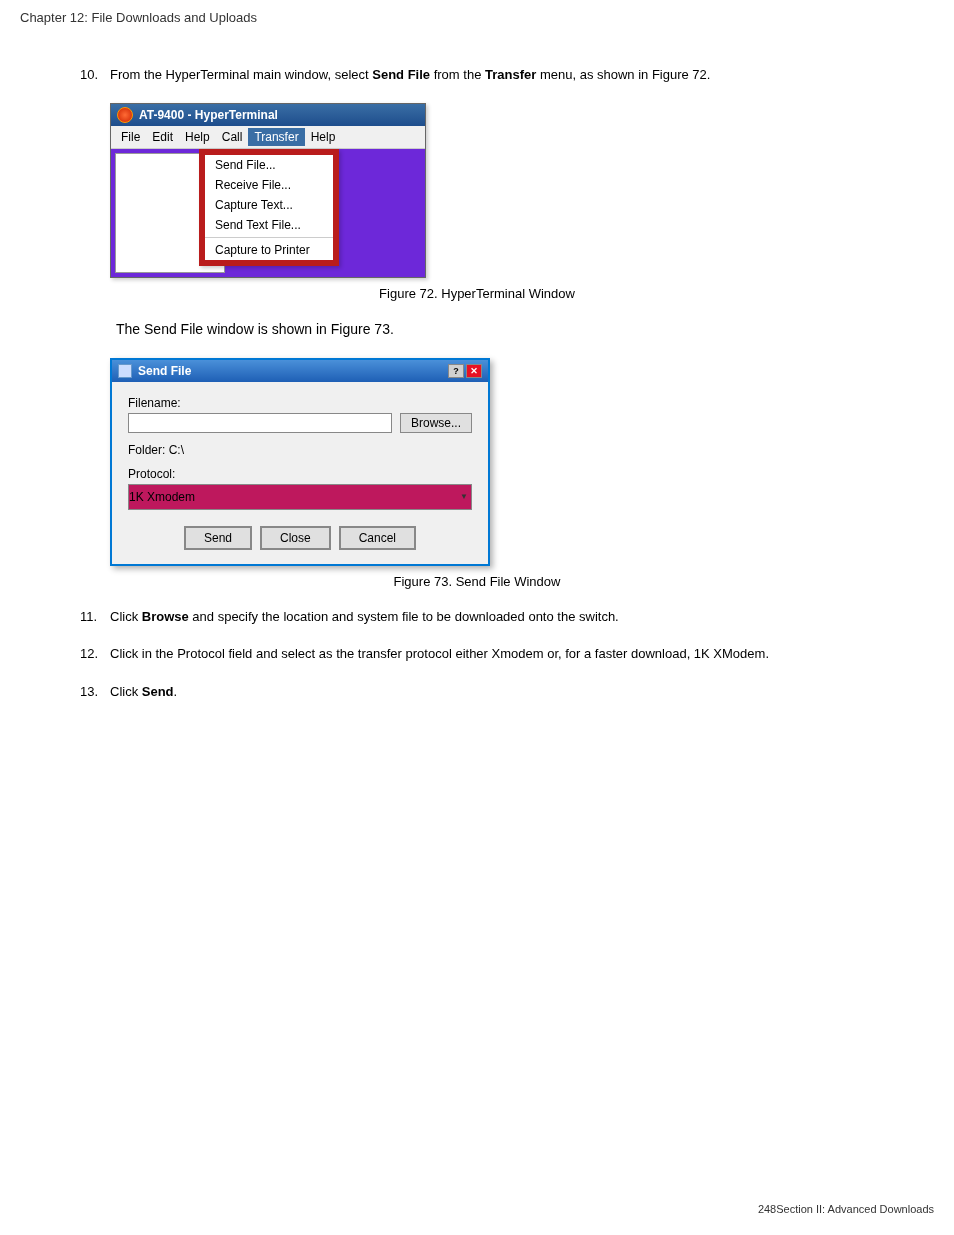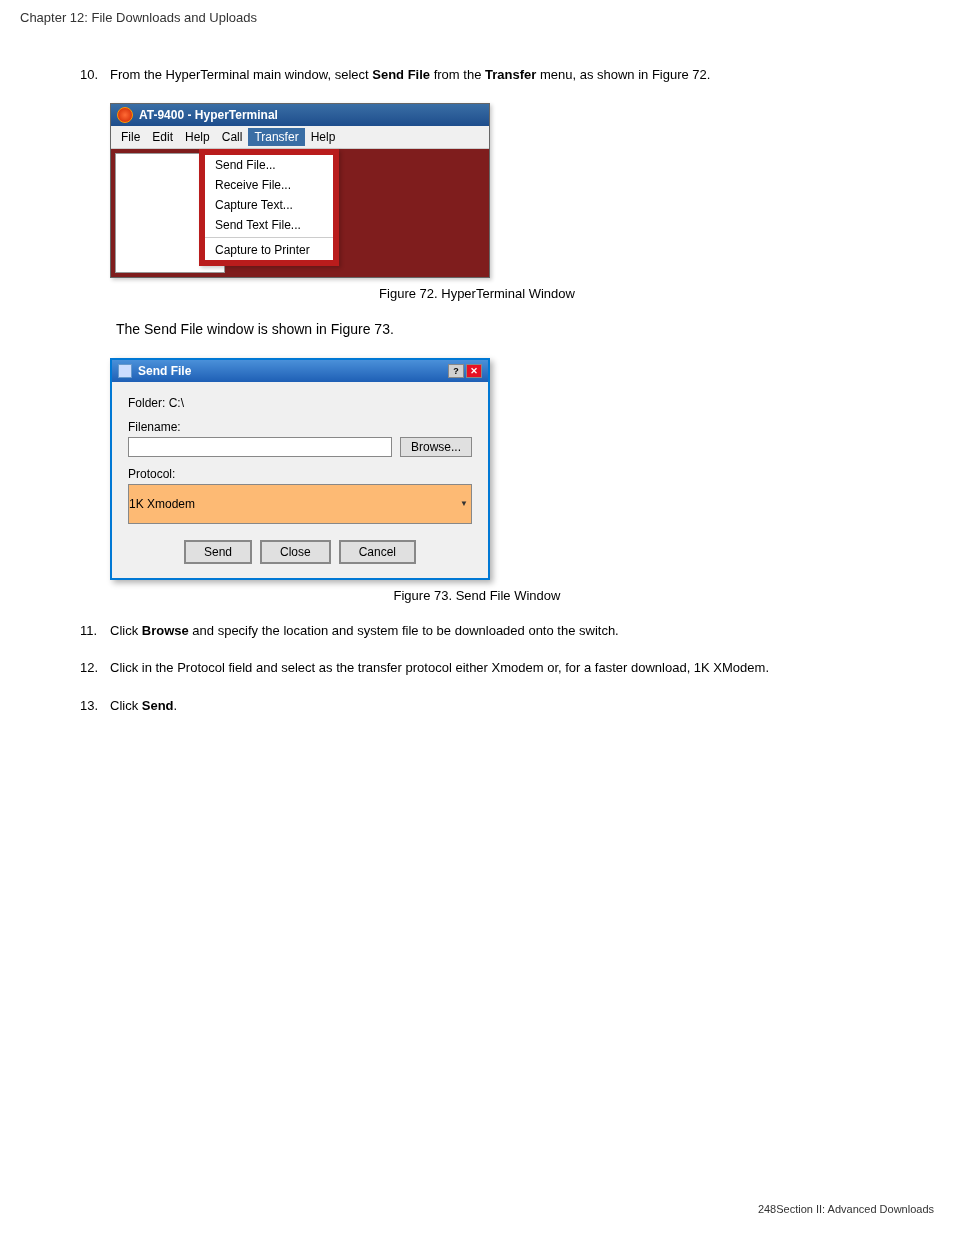--- a/index.html
+++ b/index.html
@@ -50,22 +50,22 @@
 
     .figure-caption {
       text-align: center;
       font-size: 13px;
       margin: 8px 0 18px 0;
     }
 
     
     .hyper-terminal-window {
       border: 1px solid #666;
-      width: 380px;
-      background: #7f1d1d;
+      width: 316px;
+      background: #6d28d9;
       font-size: 12px;
       box-shadow: 2px 2px 4px rgba(0,0,0,0.2);
     }
 
     .ht-titlebar {
       background: linear-gradient(to bottom, #3a6ea5 0%, #1e4d8c 100%);
       color: white;
       padding: 3px 6px;
       display: flex;
       align-items: center;
@@ -243,23 +243,23 @@
       position: absolute;
       right: 4px;
       font-size: 8px;
       pointer-events: none;
       color: #333;
     }
 
     .sf-select-wrapper select {
       width: 100%;
       padding-right: 20px;
-      height: 40px;
+      height: 26px;
       border: 1px solid #888;
-      background: #fdba74;
+      background: #be185d;
       font-size: 12px;
       appearance: none;
       -webkit-appearance: none;
     }
 
     .sf-buttons {
       display: flex;
       justify-content: center;
       gap: 8px;
       margin-top: 16px;
@@ -356,30 +356,30 @@
           <span>Send File</span>
         </div>
         <div class="sf-titlebar-controls">
           <div class="sf-ctrl-btn">?</div>
           <div class="sf-ctrl-btn close">✕</div>
         </div>
       </div>
 
       <div class="sf-body">
         <div class="sf-row">
-          <span>Folder: C:\</span>
-        </div>
-        <div class="sf-row">
           <div class="sf-label">
             <span>Filename:</span>
           </div>
           <div class="sf-input-row">
             <input type="text" class="sf-input" value="" style="">
             <button class="sf-browse-btn">Browse...</button>
           </div>
+        </div>
+        <div class="sf-row">
+          <span>Folder: C:\</span>
         </div>
         <div class="sf-row">
           <div class="sf-label">
             <span>Protocol:</span>
           </div>
           <div class="sf-select-wrapper">
             <select>
               <option>1K Xmodem</option>
               <option>Xmodem</option>
             </select>

